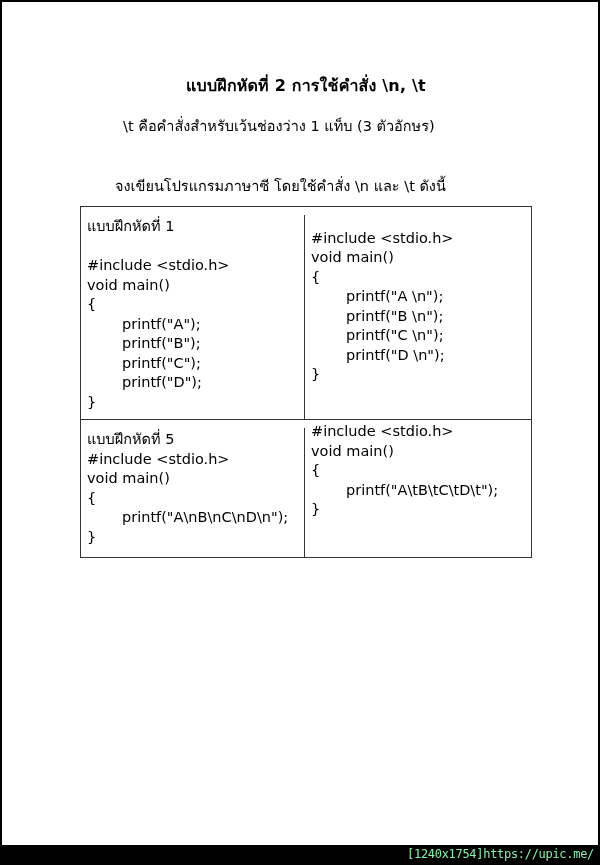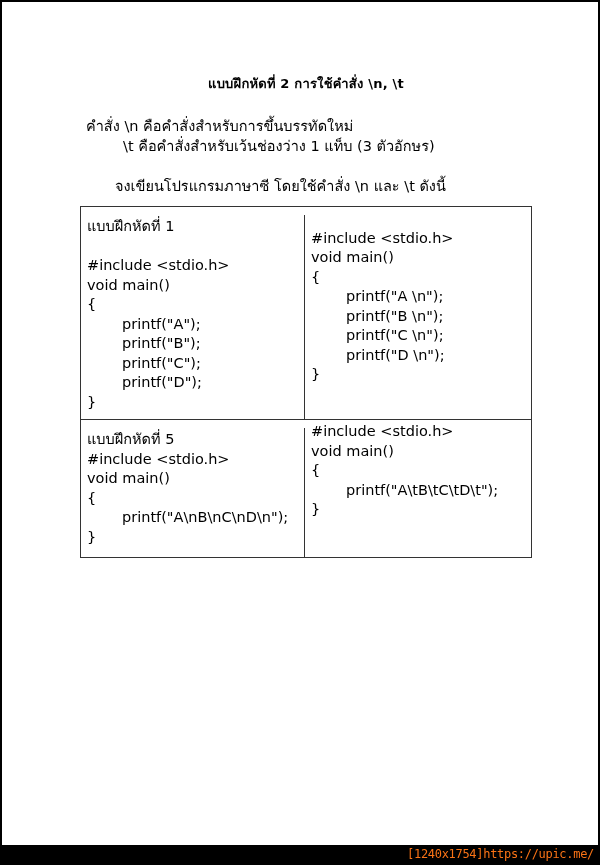--- a/index.html
+++ b/index.html
@@ -4,53 +4,52 @@
   <style>
     * { margin: 0; padding: 0; box-sizing: border-box; }
     html, body { width: 600px; height: 865px; overflow: hidden; background: #000; }
     body { position: relative; font-family: "DejaVu Sans", sans-serif; color: #000; }
     .page {
       position: absolute; left: 2px; top: 2px; width: 596px; height: 843px;
       background: #fff;
     }
     .title {
       position: absolute; left: 0; top: 73px; width: 600px; text-align: center;
-      font-weight: bold; font-size: 13px; letter-spacing: 0.2px;
+      font-weight: bold; font-size: 16px; letter-spacing: 0.2px;
       padding-left: 12px;
     }
     .intro { position: absolute; left: 86px; top: 116px; font-size: 14.5px; line-height: 20px; }
     .intro .l2 { padding-left: 37px; }
     .task { position: absolute; left: 86px; top: 174px; font-size: 14.5px; margin-left: 29px; }
     .grid {
       position: absolute; left: 80px; top: 206px; width: 452px; height: 352px;
       border: 1.5px solid #333;
       display: grid; grid-template-columns: 224px 1fr; grid-template-rows: 213px 1fr;
     }
     .cell { padding: 2px 0 0 6px; font-size: 14.5px; line-height: 19.5px; }
     .cell.c1 { border-right: 1.5px solid #333; margin-top: 8px; }
     .cell.r1 { border-bottom: 1.5px solid #333; }
     .cell .blank { height: 19.5px; }
     .cell .indent { padding-left: 35px; }
     .footer-bar {
       position: absolute; left: 0; top: 845px; width: 600px; height: 20px; background: #000;
     }
     .footer-text {
-      position: absolute; right: 6px; top: 847px; color: #f97316;
+      position: absolute; right: 6px; top: 847px; color: #86efac;
       font-family: "DejaVu Sans Mono", monospace; font-size: 12px; letter-spacing: -0.3px;
     }
   </style>
 </head>
 <body>
 
 <div class="page"></div>
 
 <div class="title">แบบฝึกหัดที่ 2 การใช้คำสั่ง \n, \t</div>
 
 <div class="intro">
-  <div>คำสั่ง \n คือคำสั่งสำหรับการขึ้นบรรทัดใหม่</div>
   <div class="l2">\t คือคำสั่งสำหรับเว้นช่องว่าง 1 แท็บ (3 ตัวอักษร)</div>
 </div>
 
 <div class="task">จงเขียนโปรแกรมภาษาซี โดยใช้คำสั่ง \n และ \t ดังนี้</div>
 
 <div class="grid">
 
   <div class="cell c1 r1">
     <div>แบบฝึกหัดที่ 1</div>
     <div class="blank"></div>

